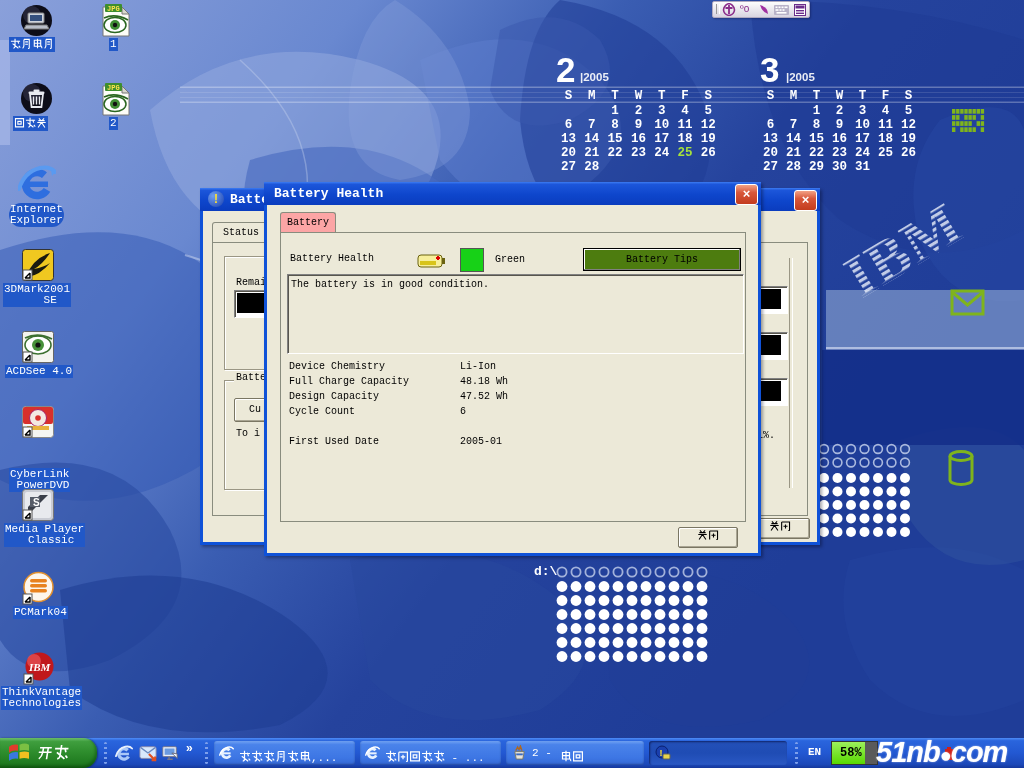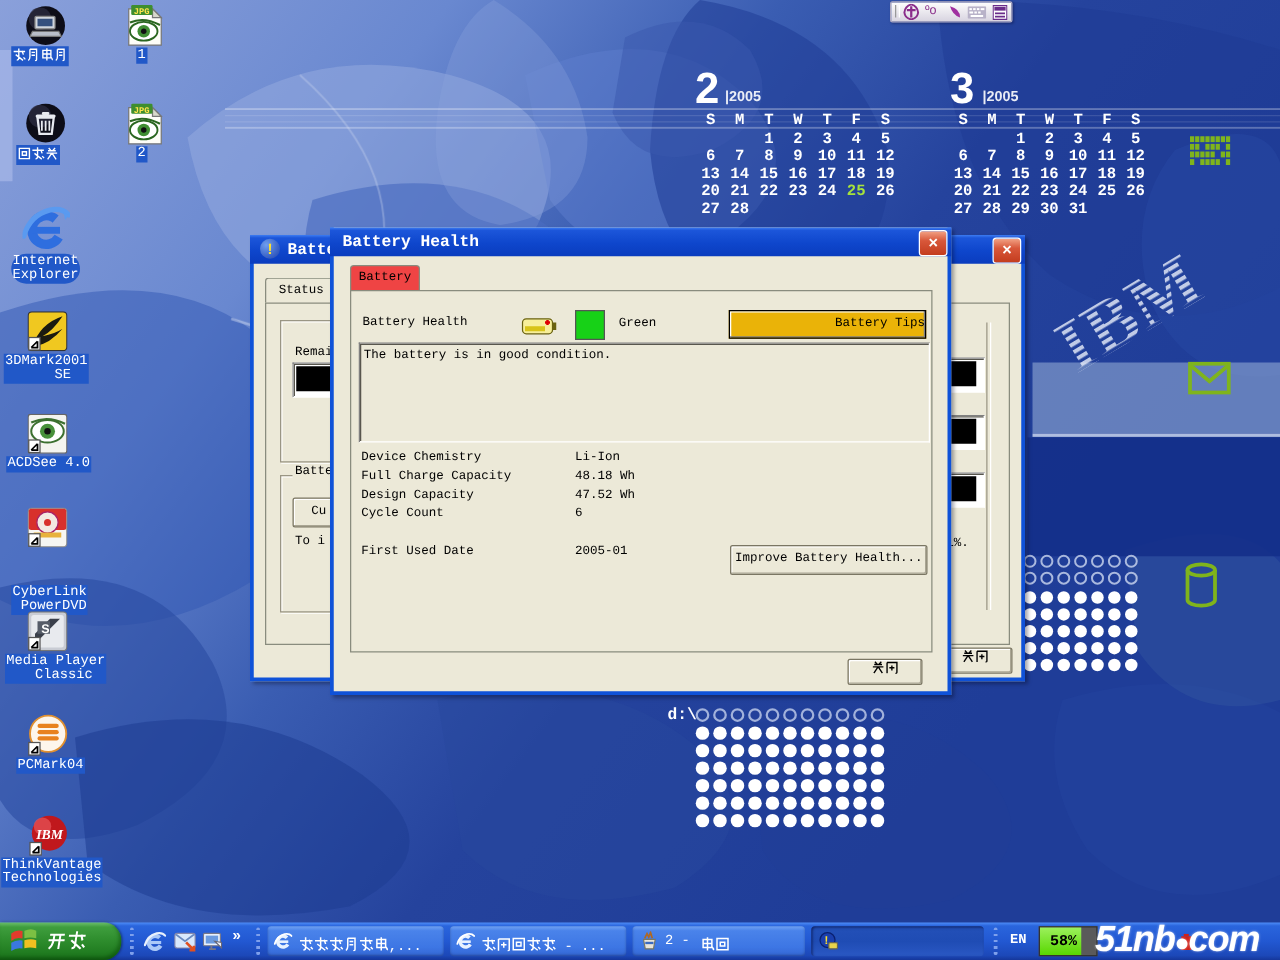--- a/index.html
+++ b/index.html
@@ -8,22 +8,22 @@
 .mono{font-family:"Liberation Mono",monospace;}
 .hz{display:inline-block;vertical-align:-1px;}
 
 .dlg{position:absolute;background:#ece9d8;border:3px solid #0f52d8;border-top:none;box-shadow:2px 2px 3px rgba(0,0,20,.35);}
 .tbar{position:absolute;left:-3px;right:-3px;top:0;height:23px;
 background:linear-gradient(#3d7cf2 0%,#1c56da 10%,#0e46cc 55%,#0a3cbe 100%);
 color:#fff;font-family:"Liberation Mono",monospace;font-weight:bold;font-size:13px;}
 .xbtn{position:absolute;width:21px;height:19px;top:2px;border:1px solid #fff;border-radius:3px;
 background:linear-gradient(#f2a285,#d8573a 40%,#c33c1e);color:#fff;text-align:center;
 font:bold 13px "Liberation Sans",sans-serif;line-height:18px;}
-.btn{position:absolute;background:#eab308;border:1px solid #000;
-font-family:"Liberation Mono",monospace;font-size:10px;color:#000;text-align:right;
+.btn{position:absolute;background:#4d7c0f;border:1px solid #000;
+font-family:"Liberation Mono",monospace;font-size:10px;color:#000;text-align:center;
 box-shadow:inset -1px -1px 0 #808080, inset 1px 1px 0 #fff;}
 .btn2{position:absolute;background:#ece9d8;border:1px solid #7a7663;border-radius:2px;
 font-family:"Liberation Mono",monospace;font-size:10px;color:#000;text-align:center;
 box-shadow:inset -1px -1px 0 #a9a593, inset 1px 1px 0 #fff;}
 .sunk{position:absolute;border:1px solid #808080;border-bottom-color:#fff;border-right-color:#fff;
 box-shadow:inset 1px 1px 0 #58564d;text-decoration:underline;}
 .lbl{position:absolute;font-family:"Liberation Mono",monospace;font-size:10px;color:#000;white-space:pre;}
 
 .ilbl{position:absolute;background:#2158c8;color:#fff;font-size:11px;line-height:11px;
 font-family:"Liberation Mono",monospace;text-align:center;padding:1px 1px;white-space:pre;}
@@ -423,21 +423,21 @@
         </svg><svg class="hz" width="11" height="11" viewBox="0 0 12 12" stroke="currentColor">
           <use href="#hzC"></use>
         </svg></div>
 </div>
 
 <div class="dlg" id="dlgF" style="left:264px;top:182px;width:491px;height:371px;">
   <div class="tbar">
         <span style="position:absolute;left:10px;top:4px;">Battery Health</span>
   <div class="xbtn" style="right:3px;">×</div>
       </div>
-  <div style="position:absolute;left:13px;top:30px;width:54px;height:20px;background:#ef4444;border:1px solid #898c7e;border-bottom:none;border-radius:3px 3px 0 0;font:10px 'Liberation Mono';text-align:center;line-height:20px;">Battery</div>
+  <div style="position:absolute;left:13px;top:30px;width:54px;height:20px;background:#fca5a5;border:1px solid #898c7e;border-bottom:none;border-radius:3px 3px 0 0;font:10px 'Liberation Mono';text-align:center;line-height:20px;">Battery</div>
   <div style="position:absolute;left:13px;top:50px;right:12px;height:288px;border:1px solid #898c7e;background:#ece9d8;"></div>
   <div class="lbl" style="left:23px;top:71px;">Battery Health</div>
 
   <svg class="abs" style="left:150px;top:70px" width="30" height="17">
     <rect x="1" y="3" width="24" height="12" rx="3" fill="#f7ef9a" stroke="#6a6210"></rect>
     <rect x="25" y="6" width="3" height="6" fill="#6a6210"></rect>
     <rect x="3" y="9" width="16" height="4" fill="#d8c419"></rect>
     <path d="M19 6 h4 M21 4 v4" stroke="#d00" stroke-width="2"></path>
   </svg>
   <div class="abs" style="left:193px;top:66px;width:22px;height:22px;background:#17d117;border:1px solid #555;"></div>
@@ -449,21 +449,20 @@
   <div class="lbl" style="left:22px;top:179px;">Device Chemistry</div>
   <div class="lbl" style="left:22px;top:194px;">Full Charge Capacity</div>
   <div class="lbl" style="left:22px;top:209px;">Design Capacity</div>
   <div class="lbl" style="left:22px;top:224px;">Cycle Count</div>
   <div class="lbl" style="left:193px;top:179px;">Li-Ion</div>
   <div class="lbl" style="left:193px;top:194px;">48.18 Wh</div>
   <div class="lbl" style="left:193px;top:209px;">47.52 Wh</div>
   <div class="lbl" style="left:193px;top:224px;">6</div>
   <div class="lbl" style="left:22px;top:254px;">First Used Date</div>
   <div class="lbl" style="left:193px;top:254px;">2005-01</div>
-  <div class="btn2" style="left:317px;top:254px;width:156px;height:22px;line-height:22px;">Improve Battery Health...</div>
   <div class="btn2" style="left:411px;top:345px;width:58px;height:19px;line-height:18px;"><svg class="hz" width="11" height="11" viewBox="0 0 12 12" stroke="currentColor">
           <use href="#hzE"></use>
         </svg><svg class="hz" width="11" height="11" viewBox="0 0 12 12" stroke="currentColor">
           <use href="#hzC"></use>
         </svg></div>
 </div>
 
 <div id="icons">
 
 <svg class="abs" style="left:20px;top:4px" width="33" height="33" viewBox="0 0 33 33">

